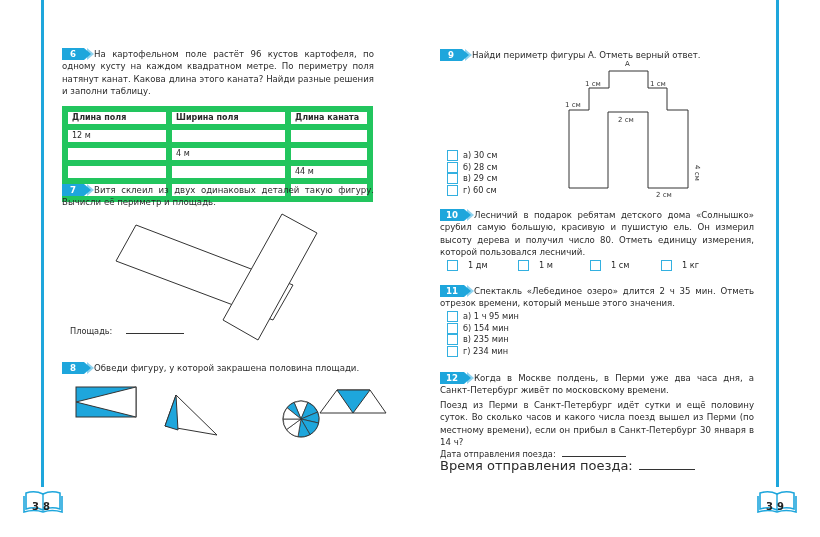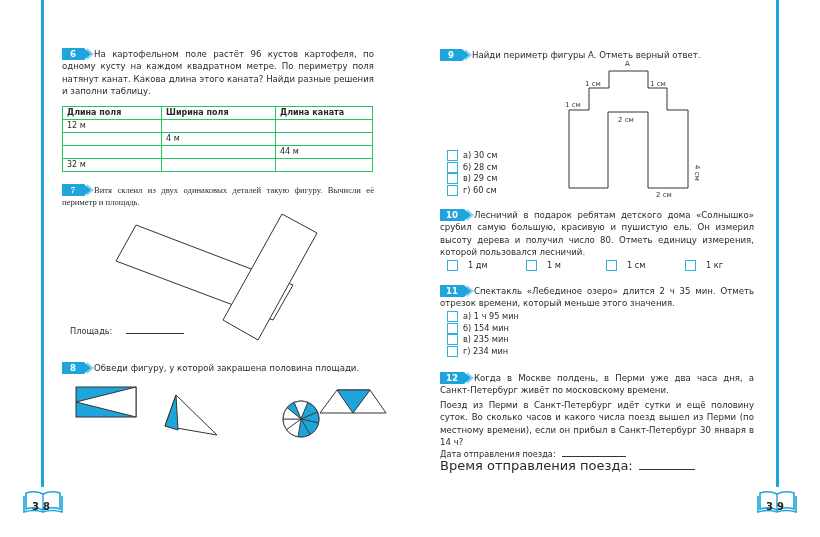--- a/index.html
+++ b/index.html
@@ -15,21 +15,21 @@
   .task { position: absolute; font-size: 8.6px; line-height: 12.4px; text-align: justify; }
   .task p { margin: 0; }
   .badge { display: inline-block; position: relative; height: 12px; min-width: 22px; padding: 0 6px 0 6px;
            background: #1ea6dc; color: #fff; font-weight: bold; font-size: 8.6px; line-height: 12px;
            text-align: center; margin-right: 10px; vertical-align: baseline; box-sizing: border-box; }
   .badge::after { content: ""; position: absolute; right: -7px; top: 0; border-left: 7px solid #1ea6dc;
                   border-top: 6px solid transparent; border-bottom: 6px solid transparent; }
   .badge::before { content: ""; position: absolute; right: -10px; top: 0; border-left: 7px solid #8fd3ef;
                    border-top: 6px solid transparent; border-bottom: 6px solid transparent; }
   table.t6 { position: absolute; left: 62px; top: 106px; width: 311px; border-collapse: collapse; font-size: 8px; }
-  table.t6 th, table.t6 td { border: 1px solid #22c55e; height: 12px; padding: 0 4px; text-align: left; line-height: 12px; }
+  table.t6 th, table.t6 td { border: 6px solid #22c55e; height: 12px; padding: 0 4px; text-align: left; line-height: 12px; }
   table.t6 th { font-weight: bold; }
   .cb { display: inline-block; width: 9px; height: 9px; border: 1px solid #33b0e0; vertical-align: middle; margin-right: 5px; }
   .opt { font-size: 8.2px; line-height: 11.5px; white-space: nowrap; }
   .answer-line { display: inline-block; border-bottom: 1px solid #333; width: 60px; margin-left: 6px; height: 8px; }
   svg { display: block; }
   .abs { position: absolute; }
 </style>
 </head>
 <body>
 
@@ -81,21 +81,21 @@
       <td>44 м</td>
     </tr>
     <tr>
       <td>32 м</td>
       <td></td>
       <td></td>
     </tr>
   </tbody>
 </table>
 
-<div class="task" style="left:62px; top:184px; width:312px;font-family:Liberation Serif, serif;">
+<div class="task" style="left:62px; top:184px; width:312px;">
   <p><span class="badge">7</span><span>Витя склеил из двух одинаковых деталей такую фигуру. Вычисли её периметр и площадь.</span></p>
 </div>
 <svg class="abs" style="left:50px; top:210px;" width="340" height="135">
   <polygon points="86,15 243,75 223,110 66,51" fill="#fff" stroke="#333" stroke-width="1"></polygon>
   <polygon points="232,4 267,23 208,130 173,110" fill="#fff" stroke="#333" stroke-width="1"></polygon>
 </svg>
 <div class="task" style="left:70px; top:325px; width:200px; font-size:8.2px; line-height:12px;">
   <div><span>Площадь:</span><span class="answer-line" style="width:58px; margin-left:14px;"></span></div>
 </div>
 
@@ -149,21 +149,21 @@
 <div class="abs" style="left:447px; top:150px;">
   <div class="opt"><span class="cb"></span><span>а) 30 см</span></div>
   <div class="opt"><span class="cb"></span><span>б) 28 см</span></div>
   <div class="opt"><span class="cb"></span><span>в) 29 см</span></div>
   <div class="opt"><span class="cb"></span><span>г) 60 см</span></div>
 </div>
 
 <div class="task" style="left:440px; top:209px; width:314px;">
   <p><span class="badge">10</span><span>Лесничий в подарок ребятам детского дома «Солнышко» срубил самую большую, красивую и пушистую ель. Он измерил высоту дерева и получил число 80. Отметь единицу измерения, которой пользовался лесничий.</span></p>
 </div>
-<div class="abs" style="left:447px; top:260px; width:300px; display:flex; gap:8px;">
+<div class="abs" style="left:447px; top:260px; width:300px; display:flex; gap:0;">
   <div class="opt" style="width:71px;"><span class="cb" style="margin-right:10px;"></span><span>1 дм</span></div>
   <div class="opt" style="width:72px;"><span class="cb" style="margin-right:10px;"></span><span>1 м</span></div>
   <div class="opt" style="width:71px;"><span class="cb" style="margin-right:10px;"></span><span>1 см</span></div>
   <div class="opt"><span class="cb" style="margin-right:10px;"></span><span>1 кг</span></div>
 </div>
 
 <div class="task" style="left:440px; top:285px; width:314px;">
   <p><span class="badge">11</span><span>Спектакль «Лебединое озеро» длится 2 ч 35 мин. Отметь отрезок времени, который меньше этого значения.</span></p>
 </div>
 <div class="abs" style="left:447px; top:311px;">

